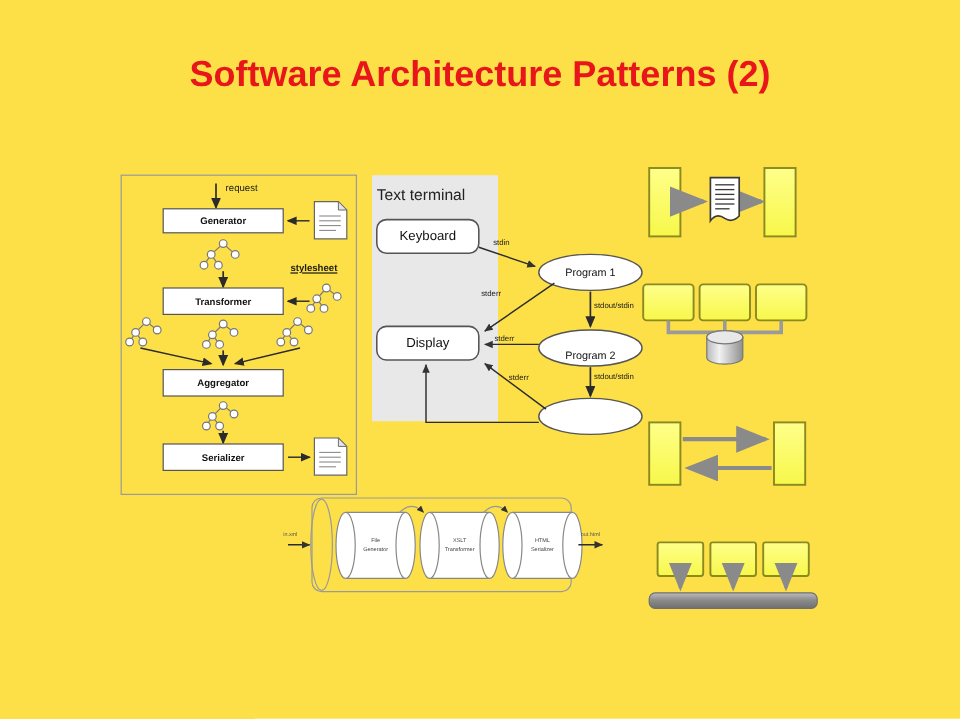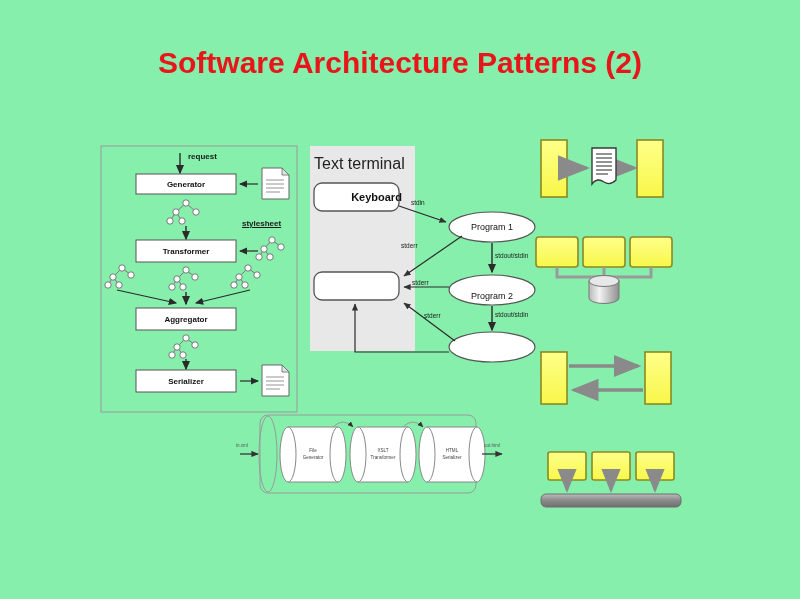--- a/index.html
+++ b/index.html
@@ -1,21 +1,21 @@
 <!DOCTYPE html>
 <html><head>
 <meta charset="utf-8">
 <style>
   html,body{margin:0;padding:0;}
   body{
     width:800px;height:599px;background:#ffffff;
     font-family:"Liberation Sans", sans-serif;
     overflow:hidden;position:relative;
   }
-  #slide{position:absolute;inset:0;background:#86efac;}
+  #slide{position:absolute;inset:0;background:#fde047;}
 
   #title{
     position:absolute;left:0;top:46px;width:800px;text-align:center;
     font-size:30px;font-weight:bold;color:#e8161a;
     font-family:"Liberation Sans", sans-serif;letter-spacing:0px;
   }
 
   .svg-layer{position:absolute;left:0;top:0;width:800px;height:599px;}
 
   .lbl{position:absolute;color:#1a1a1a;font-family:"Liberation Sans", sans-serif;}
@@ -274,27 +274,30 @@
   <div class="box-lbl" style="left:136px;top:240px;width:100px;height:22px;font-size:8px;">
     <span>Transformer</span>
   </div>
   <div class="box-lbl" style="left:136px;top:308px;width:100px;height:22px;font-size:8px;">
     <span>Aggregator</span>
   </div>
   <div class="box-lbl" style="left:136px;top:370px;width:100px;height:22px;font-size:8px;">
     <span>Serializer</span>
   </div>
 
-  <div class="lbl" style="left:188px;top:152px;font-size:8px;font-weight:bold;">request</div>
+  <div class="lbl" style="left:188px;top:152px;font-size:8px;font-weight:normal;">request</div>
   <div class="lbl" style="left:242px;top:219px;font-size:8px;font-weight:bold;text-decoration:underline;">stylesheet</div>
 
-  <div class="lbl" style="left:314px;top:155px;font-size:16px;color:#222;">Text terminal</div>
-
-  <div class="box-lbl" style="left:314px;top:183px;width:85px;height:28px;font-size:11px;font-weight:bold;margin-left:20px;">
+  <div class="lbl" style="left:314px;top:155px;font-size:13px;color:#222;">Text terminal</div>
+
+  <div class="box-lbl" style="left:314px;top:183px;width:85px;height:28px;font-size:11px;font-weight:normal;">
     <span>Keyboard</span>
+  </div>
+  <div class="box-lbl" style="left:314px;top:272px;width:85px;height:28px;font-size:11px;font-weight:normal;">
+    <span>Display</span>
   </div>
 
   <div class="box-lbl" style="left:449px;top:213px;width:86px;height:28px;font-size:9px;font-weight:normal;">
     <span>Program 1</span>
   </div>
   <div class="box-lbl" style="left:449px;top:276px;width:86px;height:40px;font-size:9px;font-weight:normal;">
     <span>Program 2</span>
   </div>
 
   <div class="lbl" style="left:411px;top:199px;font-size:6.5px;">stdin</div>

